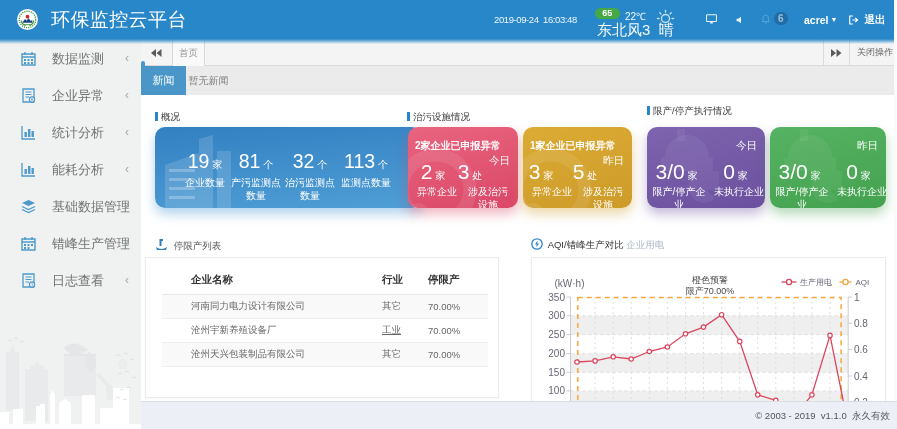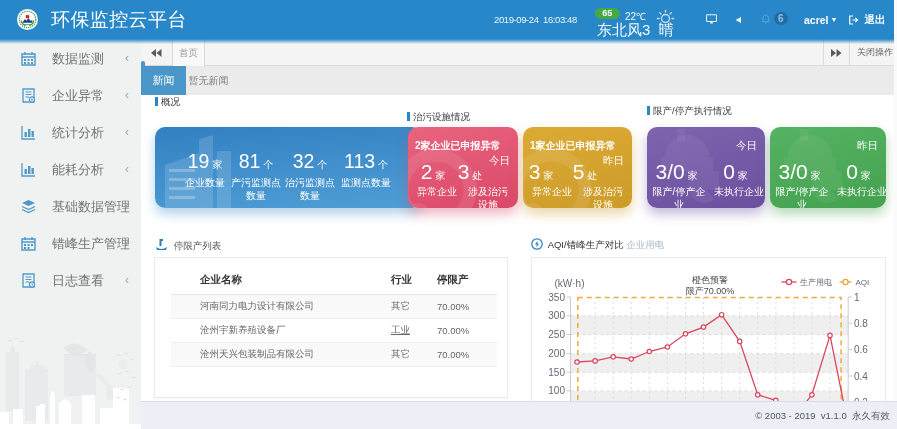--- a/index.html
+++ b/index.html
@@ -69,21 +69,21 @@
 .bc-num { font-size:19.5px; line-height:22px; }
 .bc-num .smunit { font-size:10px; }
 
 
 .sc-top { position:absolute; left:7px; top:12px; width:calc(100% - 14px); font-size:10px; font-weight:bold; white-space:nowrap; }
 .sc-day { position:absolute; right:8px; top:22px; font-size:10.5px; }
 .sc-col { position:absolute; text-align:center; }
 
 
 .panel { position:absolute; top:162px; background:#fff; border:1px solid #e9ebee; box-shadow:0 1px 2px rgba(0,0,0,.04); }
-#panel-left { left:13px; width:354px; height:141px; }
+#panel-left { left:4px; width:354px; height:141px; }
 #panel-right { left:389.5px; width:355px; height:146px; }
 .pnl-hd { position:absolute; top:143px; font-size:9.5px; color:#555; }
 
 
 #tbl { position:absolute; left:16px; top:9px; width:326px; font-size:9.5px; color:#666; border-collapse:collapse; }
 #tbl th { color:#333; font-weight:bold; font-size:10.5px; text-align:left; height:27px; border-bottom:1px solid #e8e8e8; }
 #tbl td { height:24px; border-bottom:1px solid #efefef; }
 #tbl .c1 { padding-left:29px; width:190px; }
 #tbl .c2 { width:62px; text-align:left; padding-left:30px;}
 #tbl .c3 { width:74px; padding-left:14px; }
@@ -261,21 +261,21 @@
     <div id="tab-home">首页</div>
     <div id="tb-sep1"></div>
     <svg style="position:absolute;left:690px;top:10px;" width="11" height="8" viewBox="0 0 11 8">
         <path d="M0 0 L0 8 L5 4 Z M5.5 0 L5.5 8 L10.5 4 Z" fill="#5a5a5a"></path>
       </svg>
     <div id="tb-sep2"></div>
     <span id="tb-close">关闭操作</span>
   </div>
 
   <div class="abs" id="content">
-    <div class="sec-hd" style="left:14px; top:2px;">概况</div>
+    <div class="sec-hd" style="left:14px; top:17px;">概况</div>
     <div class="sec-hd" style="left:266px; top:16.5px;">治污设施情况</div>
     <div class="sec-hd" style="left:506px; top:11px;">限产/停产执行情况</div>
 
     <div class="card" id="card-blue">
       <svg style="position:absolute;left:0;top:0;" width="120" height="81" viewBox="0 0 120 81">
         <g fill="rgba(255,255,255,.14)">
           <path d="M10 38 L44 26 L44 81 L10 81 Z"></path>
           <path d="M44 12 L58 8 L58 81 L44 81 Z"></path>
           <rect x="62" y="24" width="14" height="57"></rect>
         </g>

